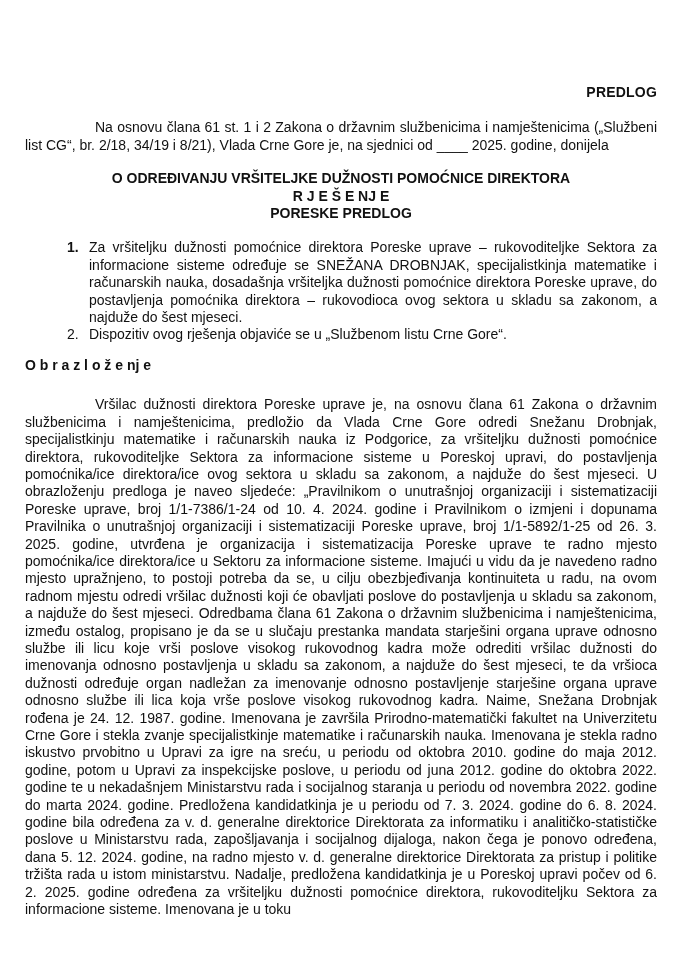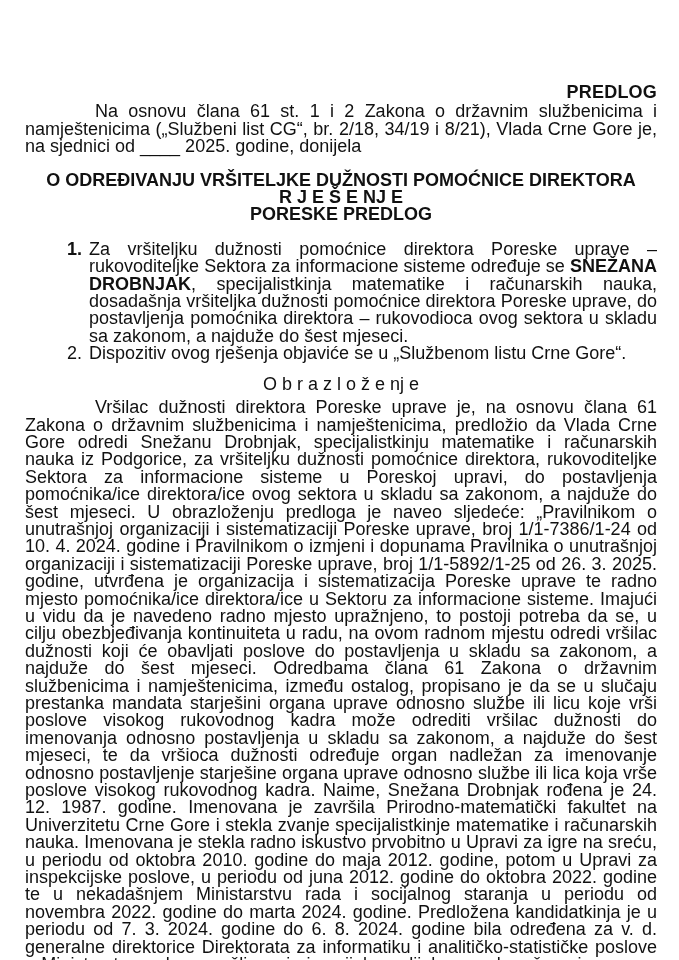--- a/index.html
+++ b/index.html
@@ -7,36 +7,36 @@
     padding: 0;
     background: #ffffff;
   }
   .page {
     position: relative;
     width: 679px;
     height: 960px;
     background: #ffffff;
     color: #111111;
     font-family: "Liberation Sans", sans-serif;
-    font-size: 18px;
+    font-size: 14px;
     line-height: 17.4px;
     box-sizing: border-box;
     padding: 84px 22px 20px 25px;
     overflow: hidden;
   }
   .predlog {
     text-align: right;
     font-weight: bold;
     letter-spacing: 0.2px;
   }
   p {
     margin: 0;
   }
   .intro {
-    margin-top: 2px;
+    margin-top: 18px;
     text-align: justify;
     text-indent: 70px;
   }
   .doc-title {
     margin-top: 16px;
     text-align: center;
     font-weight: bold;
   }
   .resolution {
     list-style: none;
@@ -51,29 +51,29 @@
   }
   .resolution .num.bold {
     font-weight: bold;
   }
   .resolution .txt {
     flex: 1 1 auto;
     text-align: justify;
   }
   .expl-heading {
     margin-top: 13px;
-    margin-bottom: 6px;
-    text-align: center;
-    font-weight: normal;
+    margin-bottom: 22px;
+    text-align: left;
+    font-weight: bold;
   }
   .expl-body {
     text-align: justify;
     text-indent: 70px;
   }
-  b { font-weight: bold; }
+  b { font-weight: normal; }
 </style>
 </head>
 <body>
 
 <div class="page">
 
   <div class="predlog">PREDLOG</div>
 
   <p class="intro">Na osnovu člana 61 st. 1 i 2 Zakona o državnim službenicima i namještenicima („Službeni list CG“, br. 2/18, 34/19 i 8/21), Vlada Crne Gore je, na sjednici od ____ 2025. godine, donijela</p>
 

